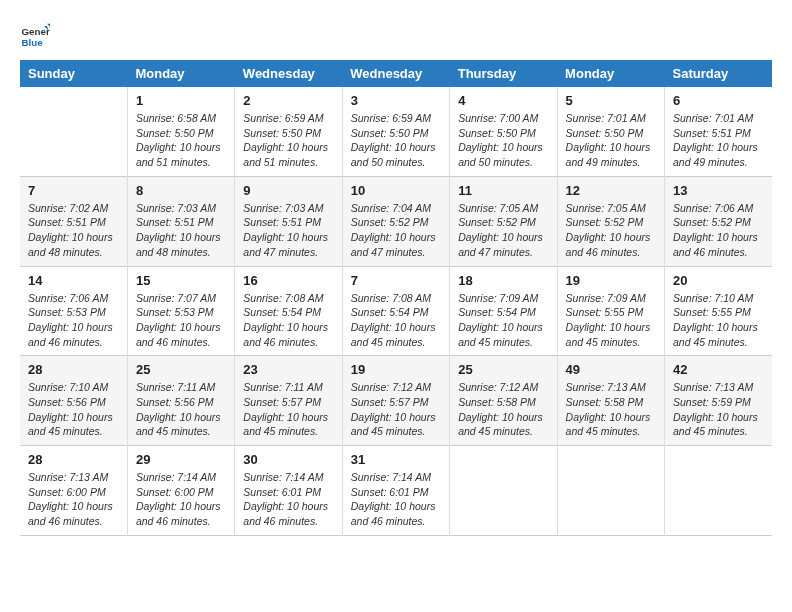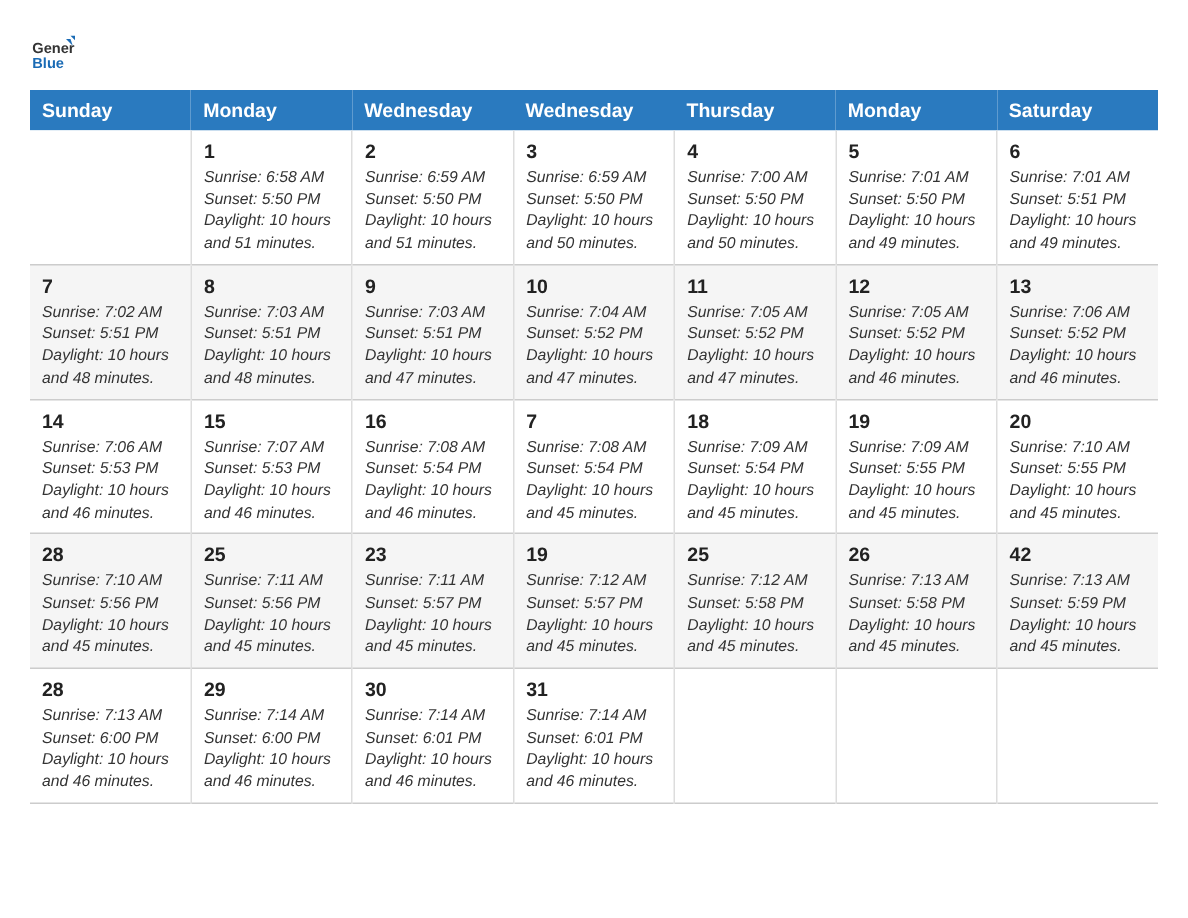--- a/index.html
+++ b/index.html
@@ -218,21 +218,21 @@
         </td>
         <td>
           <div class="day-num">19</div>
           <div class="day-info">Sunrise: 7:12 AM<br>Sunset: 5:57 PM<br>Daylight: 10 hours<br>and 45 minutes.</div>
         </td>
         <td>
           <div class="day-num">25</div>
           <div class="day-info">Sunrise: 7:12 AM<br>Sunset: 5:58 PM<br>Daylight: 10 hours<br>and 45 minutes.</div>
         </td>
         <td>
-          <div class="day-num">26</div>
+          <div class="day-num">49</div>
           <div class="day-info">Sunrise: 7:13 AM<br>Sunset: 5:58 PM<br>Daylight: 10 hours<br>and 45 minutes.</div>
         </td>
         <td>
           <div class="day-num">42</div>
           <div class="day-info">Sunrise: 7:13 AM<br>Sunset: 5:59 PM<br>Daylight: 10 hours<br>and 45 minutes.</div>
         </td>
       </tr>
       <tr>
         <td>
           <div class="day-num">28</div>

